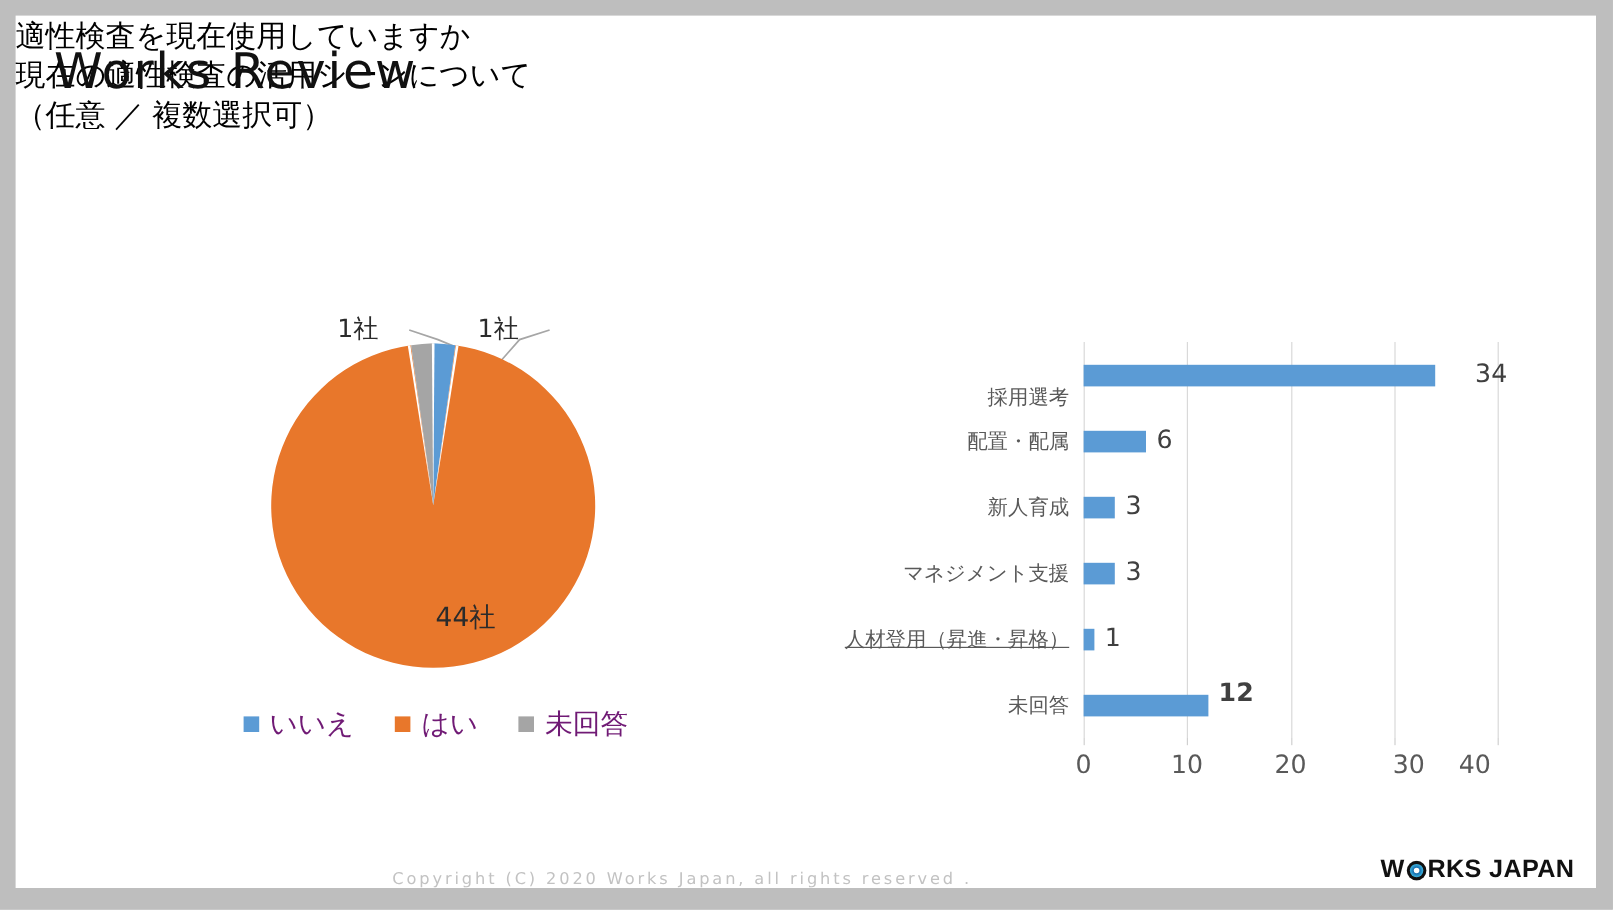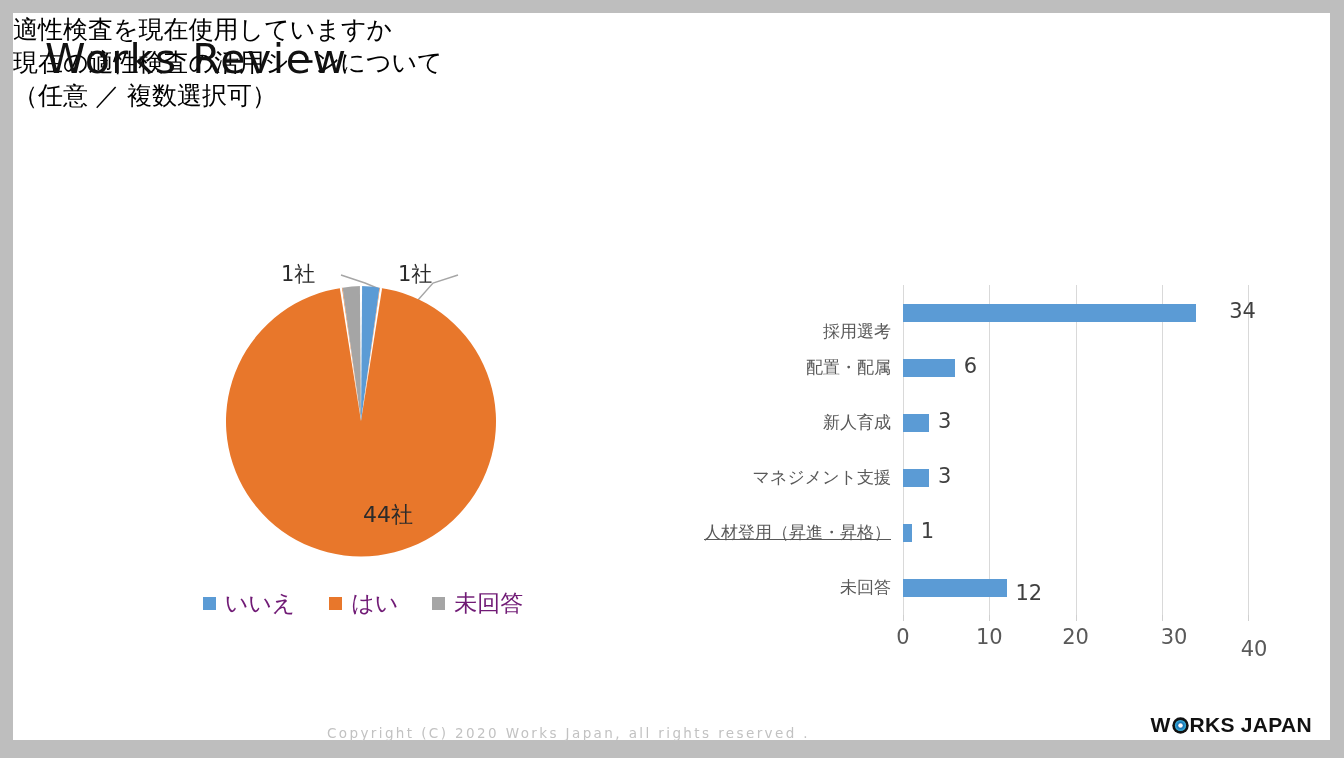--- a/index.html
+++ b/index.html
@@ -221,33 +221,33 @@
         <div class="tick-mark" style="left: 86.25px;"></div>
         <div class="tick-label" style="left: 86.25px;">10</div>
         <div class="gridline" style="left: 172.5px;"></div>
         <div class="tick-mark" style="left: 172.5px;"></div>
         <div class="tick-label" style="left: 172.5px; text-align: right;">20</div>
         <div class="gridline" style="left: 258.75px;"></div>
         <div class="tick-mark" style="left: 258.75px;"></div>
         <div class="tick-label" style="left: 271px;">30</div>
         <div class="gridline" style="left: 345px;"></div>
         <div class="tick-mark" style="left: 345px;"></div>
-        <div class="tick-label" style="left: 351px; margin-top: 12px;">40</div>
+        <div class="tick-label" style="left: 326px;">40</div>
         <div class="bar-rect" style="top: 18.5px; width: 293.25px; background: rgb(91, 155, 213);"></div>
         <div class="bar-value" style="left: 302.25px; top: 13.5px; margin-left: 24px;">34</div>
         <div class="bar-rect" style="top: 73.5px; width: 51.75px; background: rgb(91, 155, 213);"></div>
         <div class="bar-value" style="left: 60.75px; top: 68.5px;">6</div>
         <div class="bar-rect" style="top: 128.5px; width: 25.875px; background: rgb(91, 155, 213);"></div>
         <div class="bar-value" style="left: 34.875px; top: 123.5px;">3</div>
         <div class="bar-rect" style="top: 183.5px; width: 25.875px; background: rgb(91, 155, 213);"></div>
         <div class="bar-value" style="left: 34.875px; top: 178.5px;">3</div>
         <div class="bar-rect" style="top: 238.5px; width: 8.625px; background: rgb(91, 155, 213);"></div>
         <div class="bar-value" style="left: 17.625px; top: 233.5px;">1</div>
         <div class="bar-rect" style="top: 293.5px; width: 103.5px; background: rgb(91, 155, 213);"></div>
-        <div class="bar-value" style="left: 112.5px; top: 296px;">12</div>
+        <div class="bar-value" style="left: 112.5px; top: 280px; font-weight: bold;">12</div>
       </div>
   </div>
 
   <div id="footer-copyright">Copyright (C) 2020 Works Japan, all rights reserved .</div>
 
   <div id="logo">
     <span>W</span>
     <span class="logo-o-wrap">
       <svg width="17" height="17" viewBox="0 0 17 17">
         <defs>

